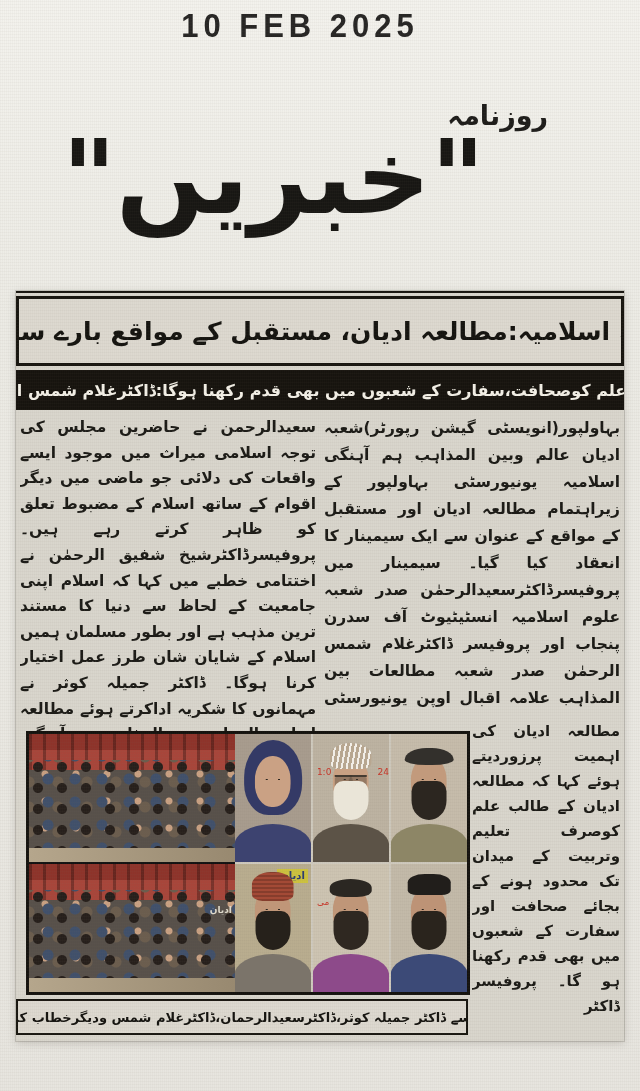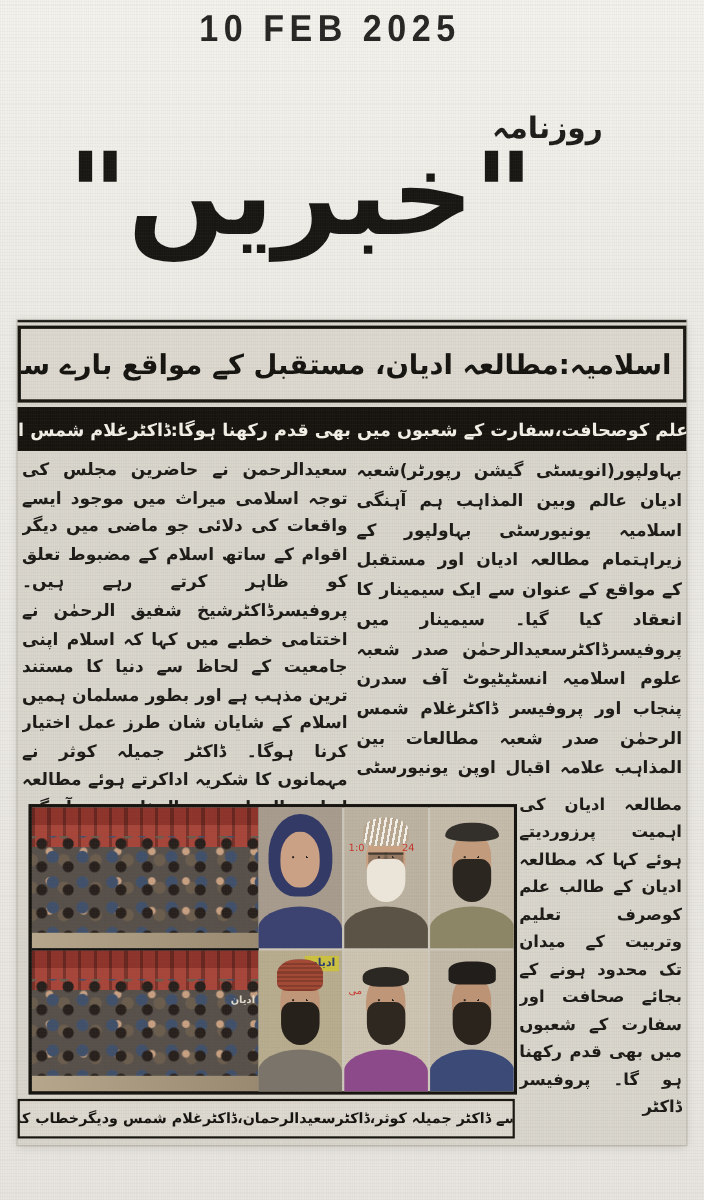--- a/index.html
+++ b/index.html
@@ -64,21 +64,21 @@
                radial-gradient(circle at 73% 50%,rgba(70,60,50,.4) 38%,transparent 42%);
     border-top:2px solid rgba(50,45,38,.8);}
   .knitcap .p-cap{top:6%;height:23%;border-radius:45% 45% 25% 25%;
     background-image:repeating-linear-gradient(0deg,rgba(0,0,0,.18) 0 2px,transparent 2px 4px);}
   .karakul .p-cap{top:8%;height:16%;border-radius:40% 40% 22% 22%;}
   .flatcap .p-cap{top:11%;height:13%;width:64%;border-radius:50%/80% 80% 35% 35%;}
   .bare .p-cap{top:12%;height:14%;border-radius:50% 50% 35% 35%;}
   .p-banner{position:absolute;top:5px;right:3px;z-index:0;background:#cdc23f;color:#2c3d72;
     font-size:10px;line-height:14px;font-weight:700;padding:0 3px;direction:rtl;}
   .p-ov{position:absolute;z-index:5;color:#c5372a;font-size:9px;font-weight:400;top:5px;margin-top:28px;}
-  .p-ov.l{left:4px;} .p-ov.r{right:12px;}
+  .p-ov.l{left:4px;} .p-ov.r{right:0;}
   
   .caption-box{position:absolute;left:0;top:708px;width:448px;height:32px;border:2px solid #17150f;background:#ddd9d0;
     display:flex;align-items:center;justify-content:center;direction:rtl;
     font-size:13px;font-weight:700;color:#14130f;white-space:nowrap;overflow:hidden;}
 </style>
 </head>
 <body>
 
 <div class="page">
 

